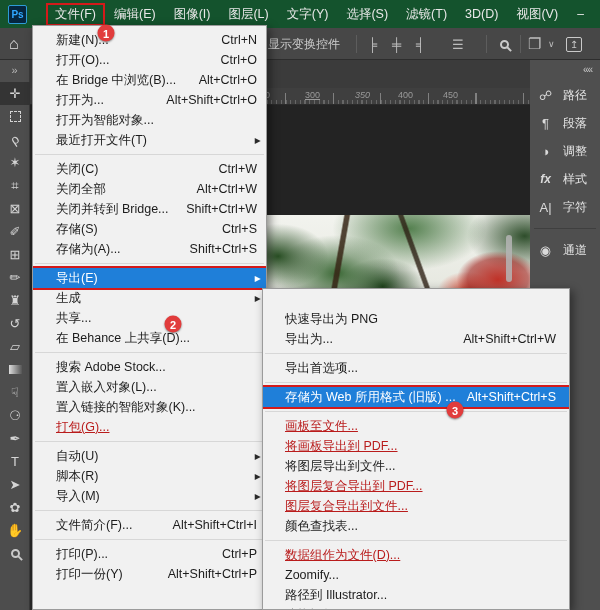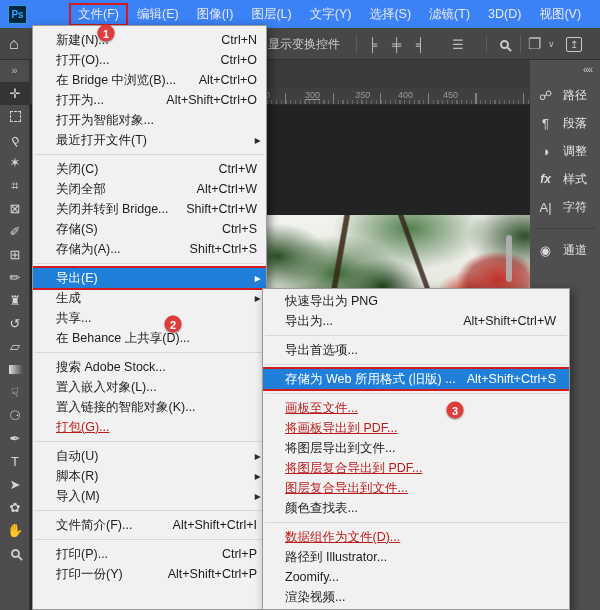--- a/index.html
+++ b/index.html
@@ -1,21 +1,21 @@
 <!DOCTYPE html>
 <html><head>
 <meta charset="utf-8">
 <style>
   * { margin:0; padding:0; box-sizing:border-box; }
   html,body { width:600px; height:610px; overflow:hidden; background:#2a2a2a;
     font-family:"Liberation Sans", sans-serif; position:relative; }
 
   
   .titlebar { position:absolute; left:0; top:0; width:600px; height:28px;
-    background:#3b82f6; display:flex; align-items:center; z-index:30;gap:23px; }
+    background:#14532d; display:flex; align-items:center; z-index:30; }
   .ps-logo { width:19px; height:19px; margin:0 9px 0 8px; background:#05263f;
     border:1px solid #2e9bd6; border-radius:2px; color:#31a8ff; font-size:10px;
     font-weight:bold; display:flex; align-items:center; justify-content:center; flex:0 0 auto; }
   .mb-item { color:#e8e8e8; font-size:12.5px; padding:3px 9px; white-space:nowrap; }
   .mb-item.boxed-red { border:2px solid #d41a1a; padding:1px 7px; }
   .win-controls { margin-left:auto; display:flex; align-items:center; height:100%; }
   .win-btn { color:#e8e8e8; width:27px; height:100%; display:flex; align-items:center;
     justify-content:center; font-size:12px; }
 
   
@@ -83,21 +83,21 @@
       linear-gradient(180deg,#f2f3ee,#e6e8e0); }
   .scroll-thumb { position:absolute; left:476px; top:130px; width:6px; height:47px;
     background:#b5b5b5; border-radius:3px; opacity:.85; }
 
   
   .menu-panel { position:absolute; left:32px; top:25px; width:235px; height:585px;
     background:#f1f1f1; border:1px solid #9b9b9b; box-shadow:3px 3px 9px rgba(0,0,0,.45);
     z-index:40; padding-top:4px; overflow:hidden; }
   .submenu-panel { position:absolute; left:262px; top:288px; width:308px; height:322px;
     background:#f1f1f1; border:1px solid #9b9b9b; box-shadow:3px 3px 9px rgba(0,0,0,.45);
-    z-index:45; padding-top:2px; overflow:hidden; }
+    z-index:45; padding-top:20px; overflow:hidden; }
   .menu-row { height:20px; display:flex; align-items:center; padding:0 9px 0 23px;
     font-size:12.5px; color:#1c1c1c; position:relative; }
   .submenu-panel .menu-row { padding:0 13px 0 22px; }
   .mlabel { flex:1; white-space:nowrap; overflow:hidden; }
   .mshort { margin-left:8px; white-space:nowrap; }
   .marrow { position:absolute; right:3px; top:50%; transform:translateY(-50%) scale(.62);
     color:#2b2b2b; }
   .menu-row.hl { background:#1f7fd9; color:#ffffff; }
   .menu-row.hl .marrow { color:#ffffff; }
   .menu-row.boxed { box-shadow:0 0 0 2px #d41a1a; }
@@ -405,24 +405,24 @@
         <span class="mlabel">图层复合导出到文件...</span>
       </div>
       <div class="menu-row">
         <span class="mlabel">颜色查找表...</span>
       </div>
       <div class="menu-sep"></div>
       <div class="menu-row dis">
         <span class="mlabel">数据组作为文件(D)...</span>
       </div>
       <div class="menu-row">
+        <span class="mlabel">Zoomify...</span>
+      </div>
+      <div class="menu-row">
         <span class="mlabel">路径到 Illustrator...</span>
-      </div>
-      <div class="menu-row">
-        <span class="mlabel">Zoomify...</span>
       </div>
       <div class="menu-row">
         <span class="mlabel">渲染视频...</span>
       </div>
     </div>
 </div>
 
 <div class="badge" style="left: 106px; top: 33px;">1</div>
 <div class="badge" style="left: 173px; top: 324px;">2</div>
 <div class="badge" style="left: 455px; top: 410px;">3</div>

